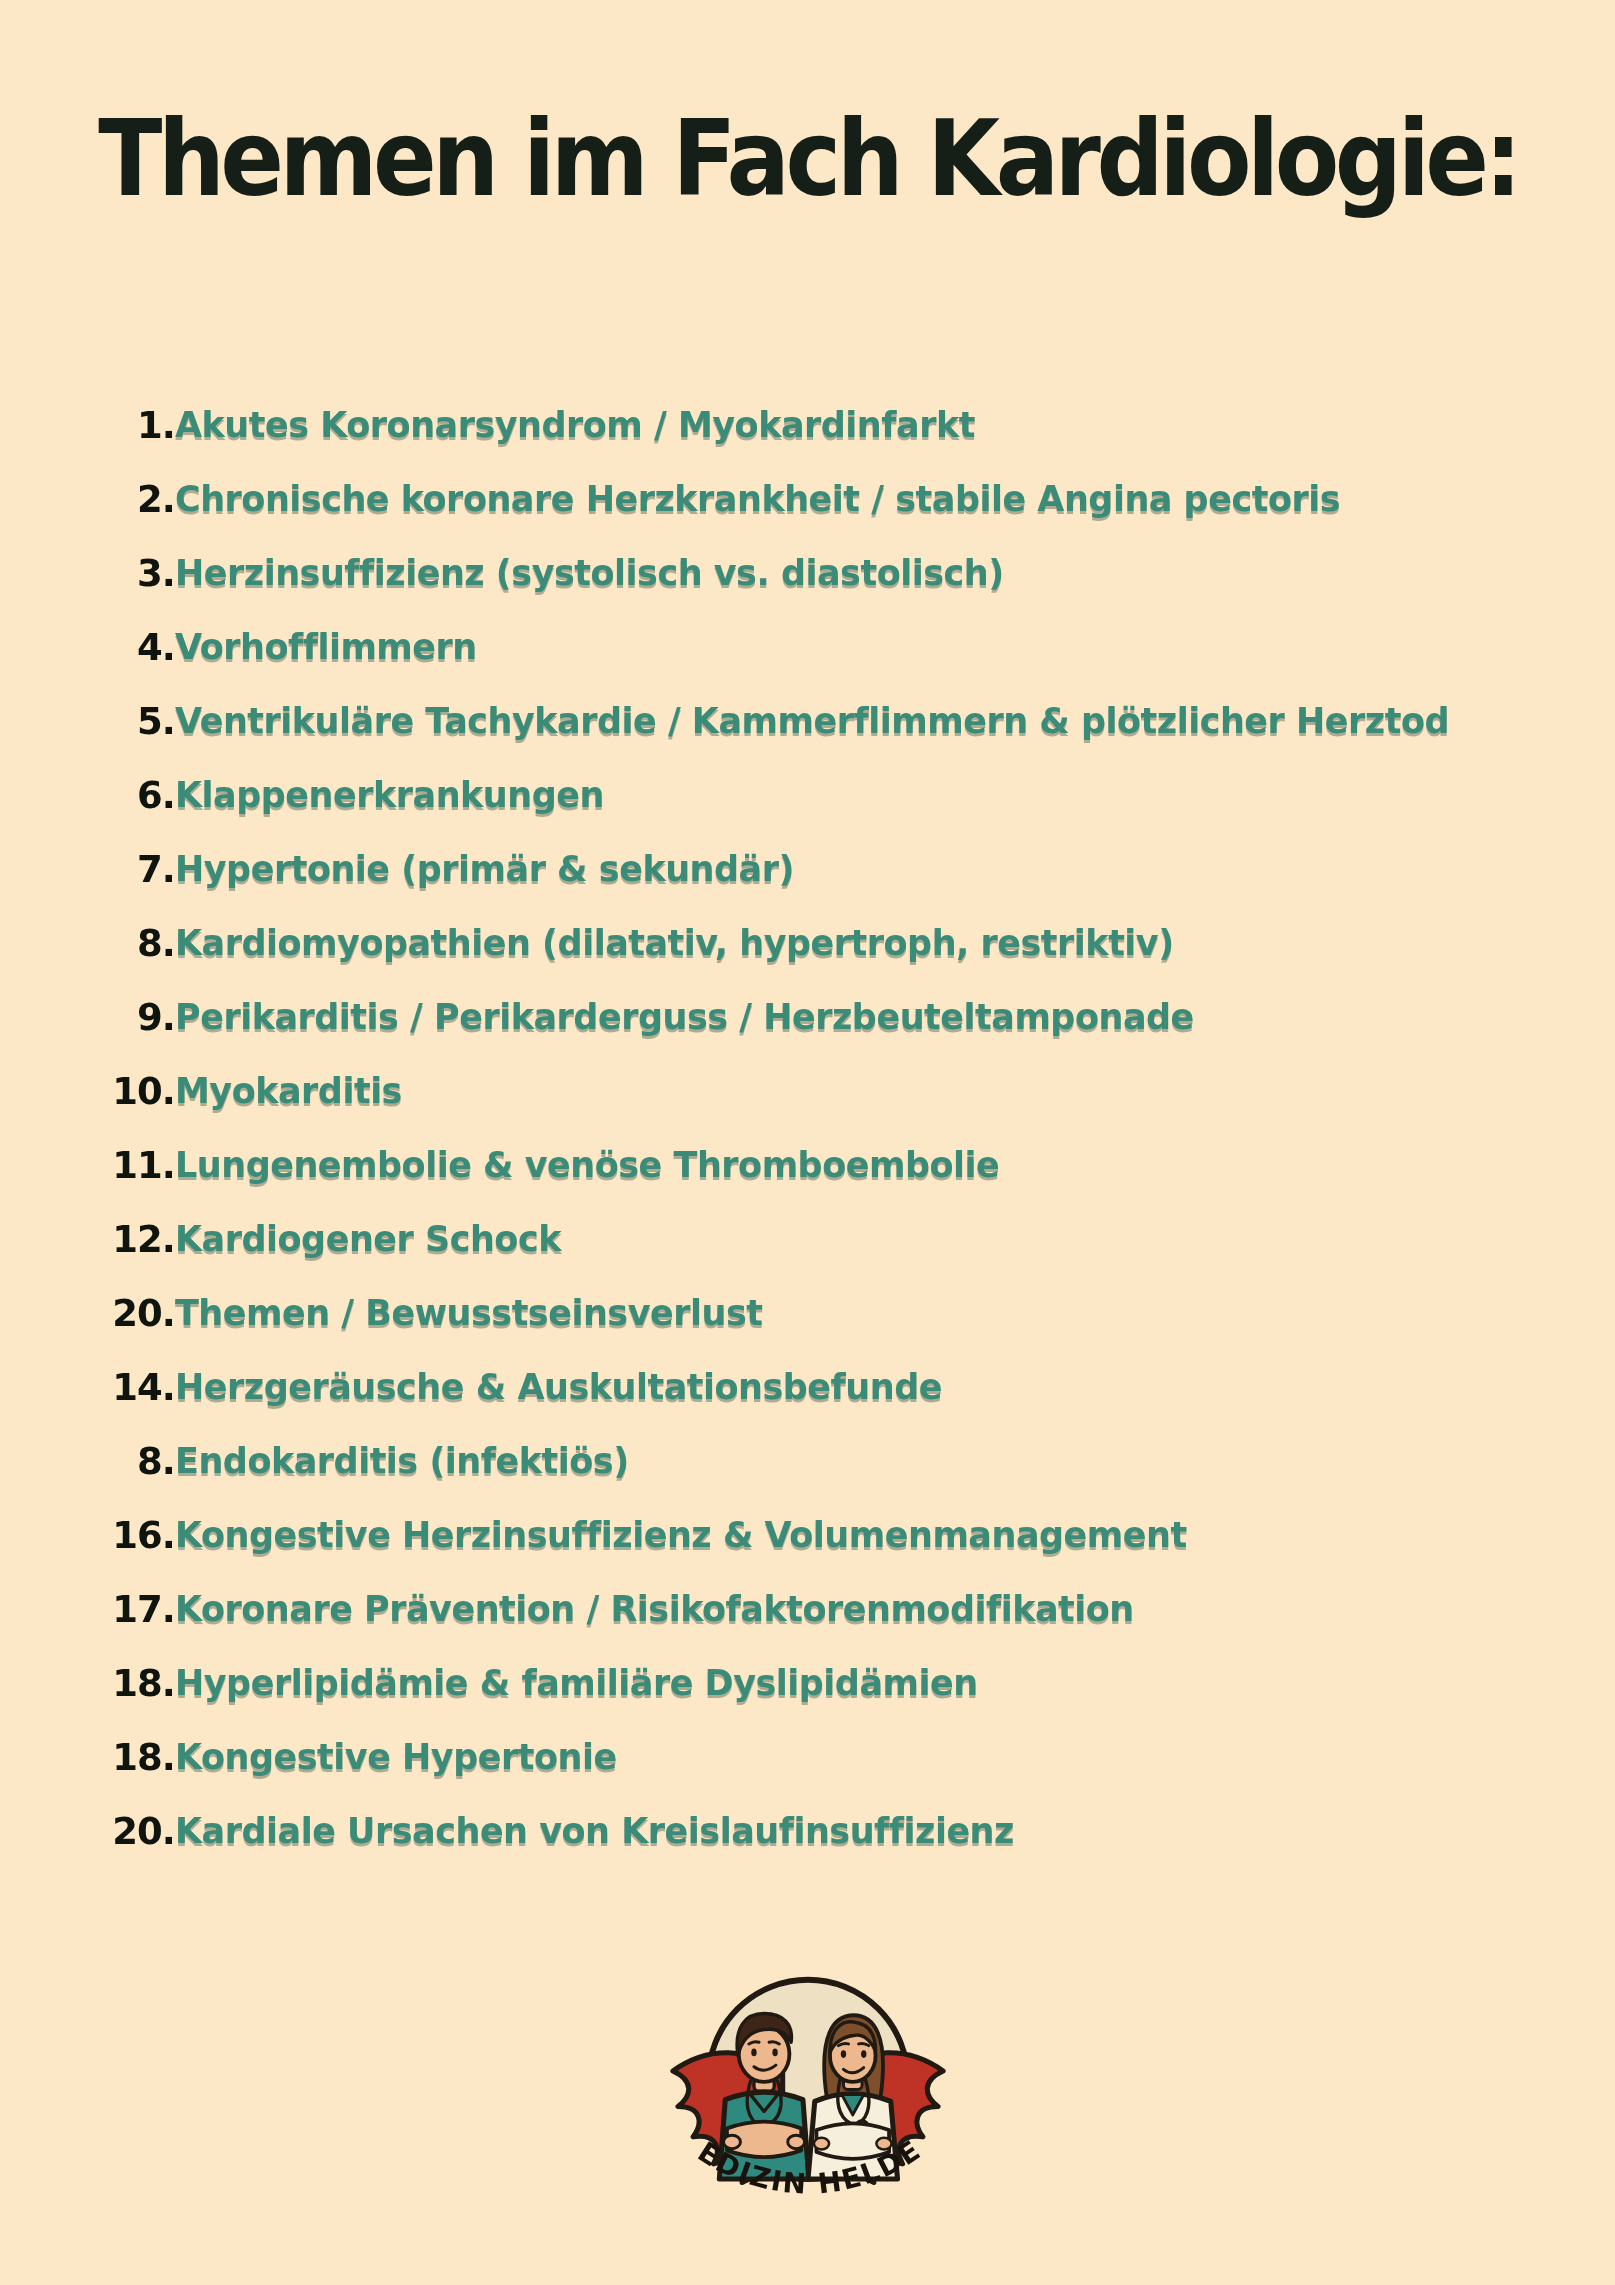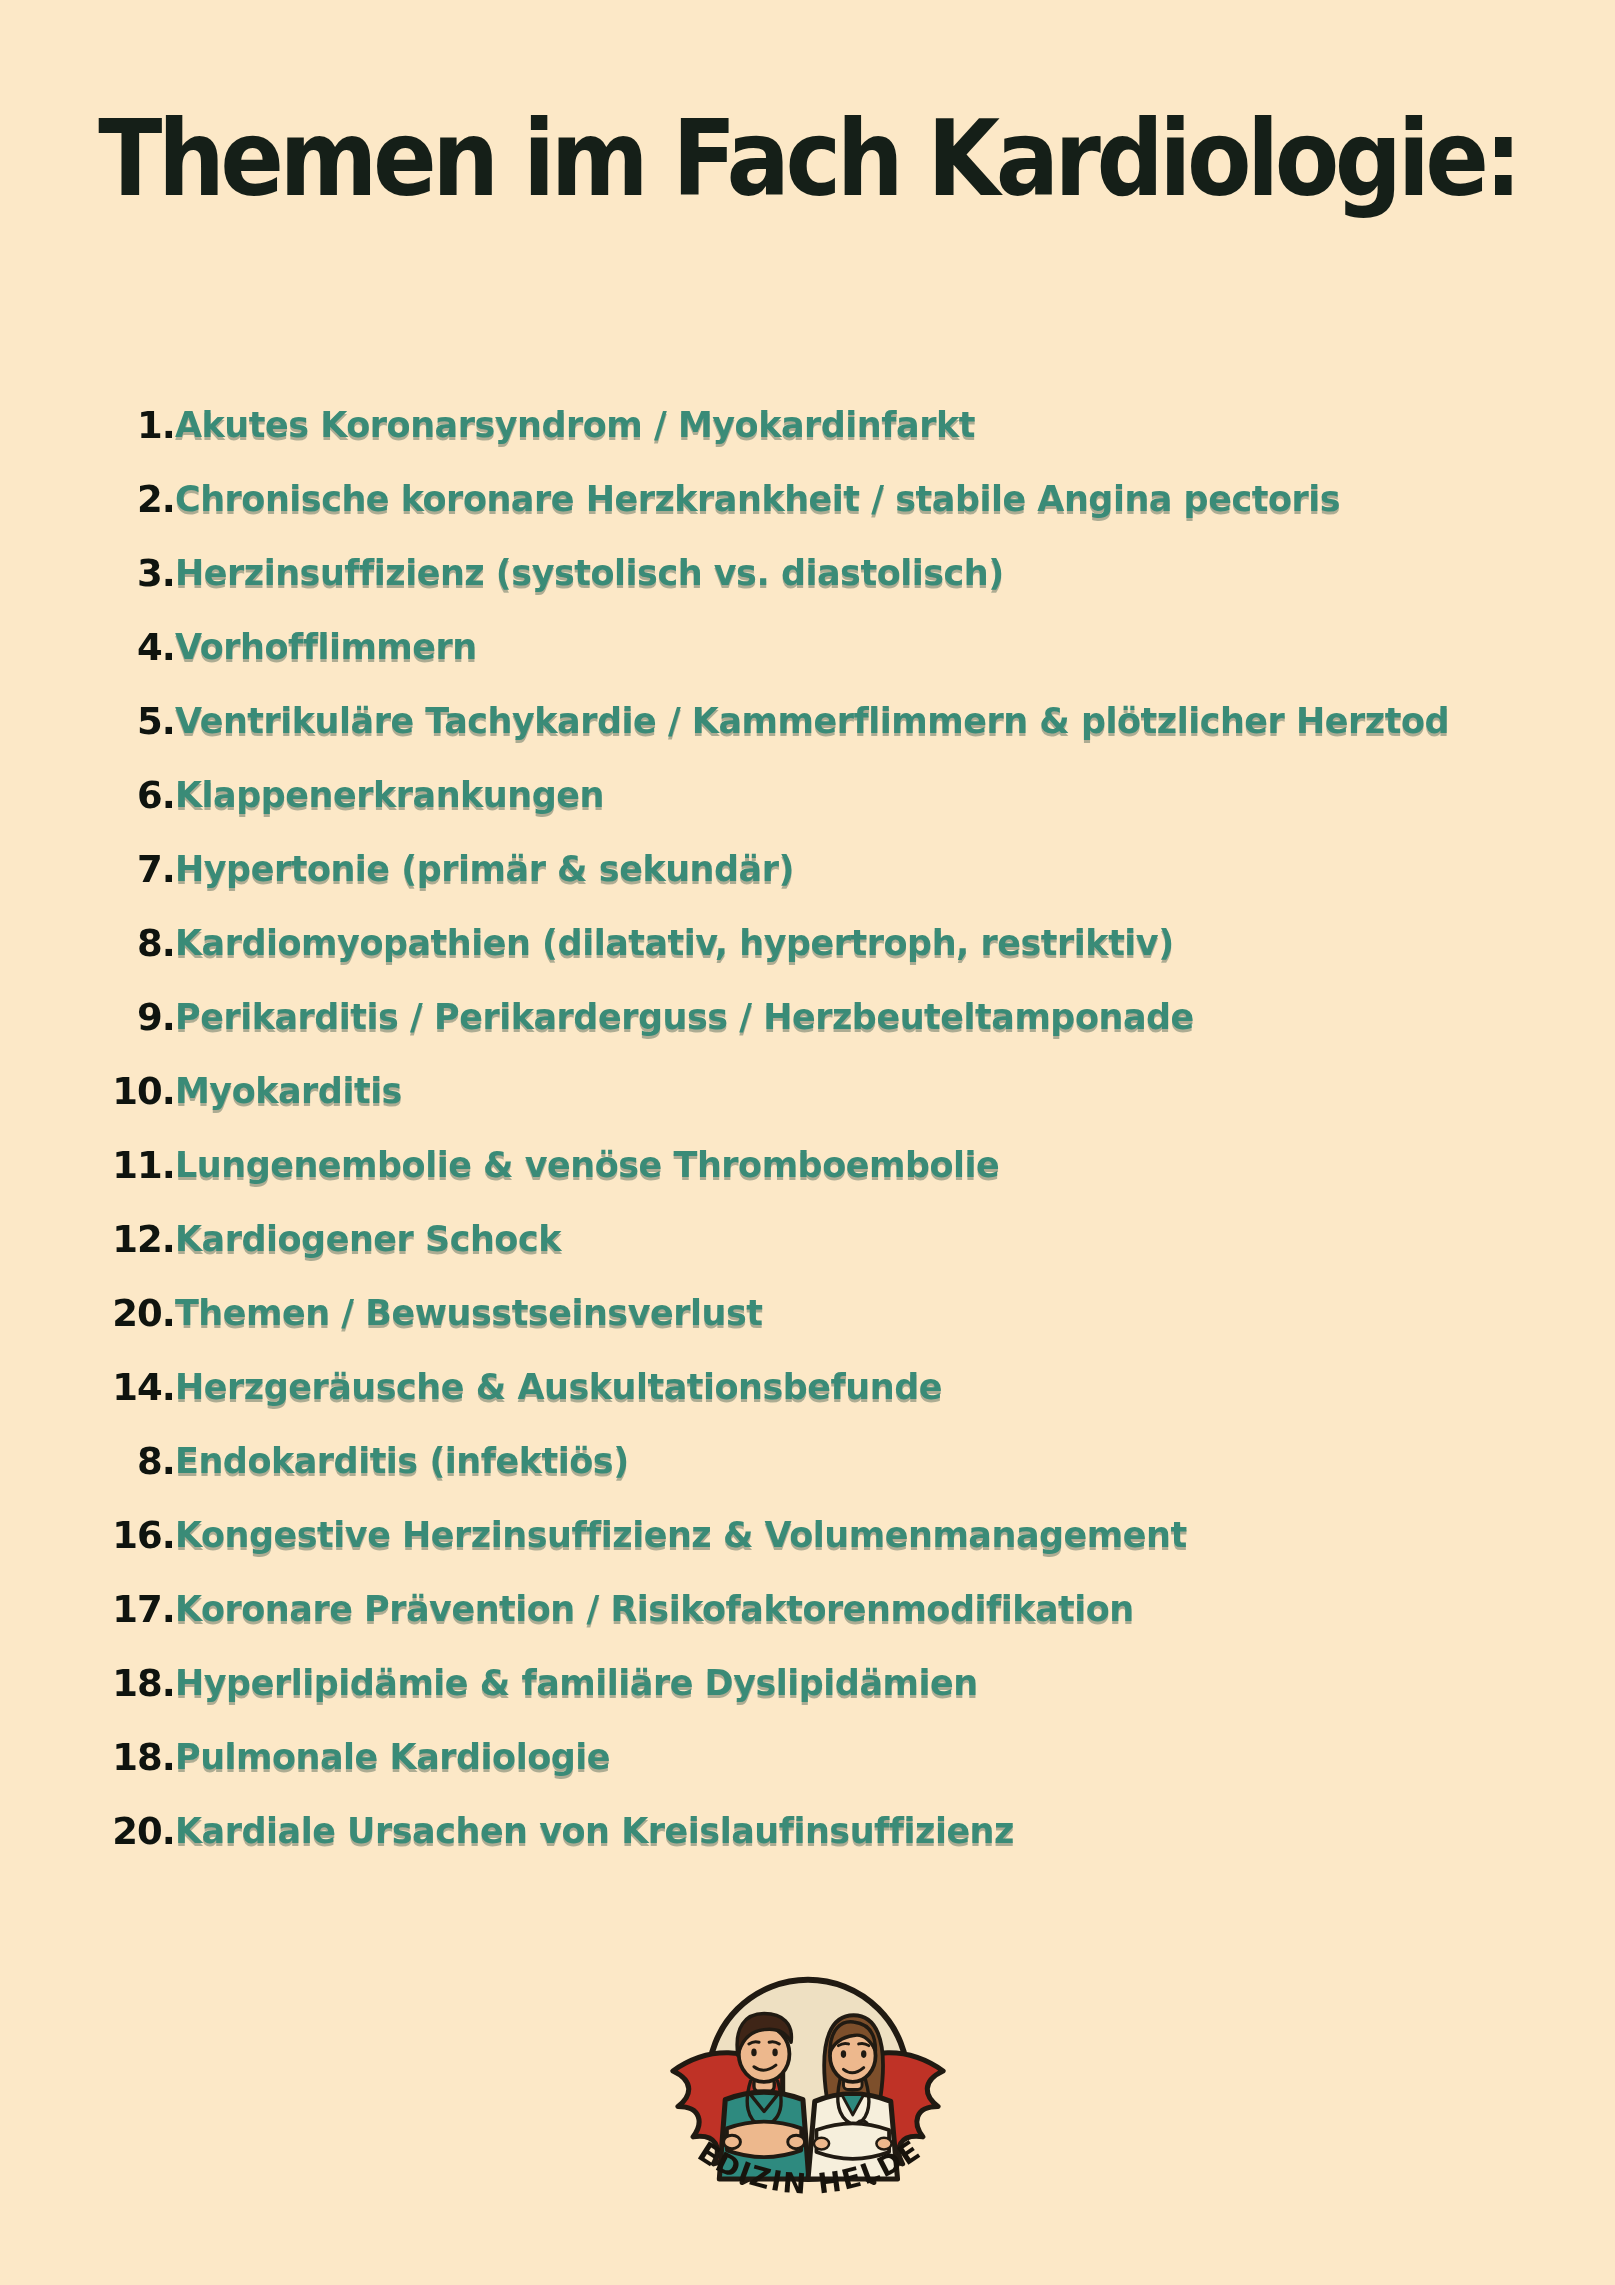--- a/index.html
+++ b/index.html
@@ -161,21 +161,21 @@
     <span class="topic-label">Koronare Prävention / Risikofaktorenmodifikation</span>
   </li>
 
   <li class="topic-row">
     <span class="topic-number">18.</span>
     <span class="topic-label">Hyperlipidämie &amp; familiäre Dyslipidämien</span>
   </li>
 
   <li class="topic-row">
     <span class="topic-number">18.</span>
-    <span class="topic-label">Pulmonale Kardiologie</span>
+    <span class="topic-label">Kongestive Hypertonie</span>
   </li>
 
   <li class="topic-row">
     <span class="topic-number">20.</span>
     <span class="topic-label">Kardiale Ursachen von Kreislaufinsuffizienz</span>
   </li>
 </ol>
 
   <div class="logo-wrap">
     <svg viewBox="0 0 360 340" width="304" height="288">

